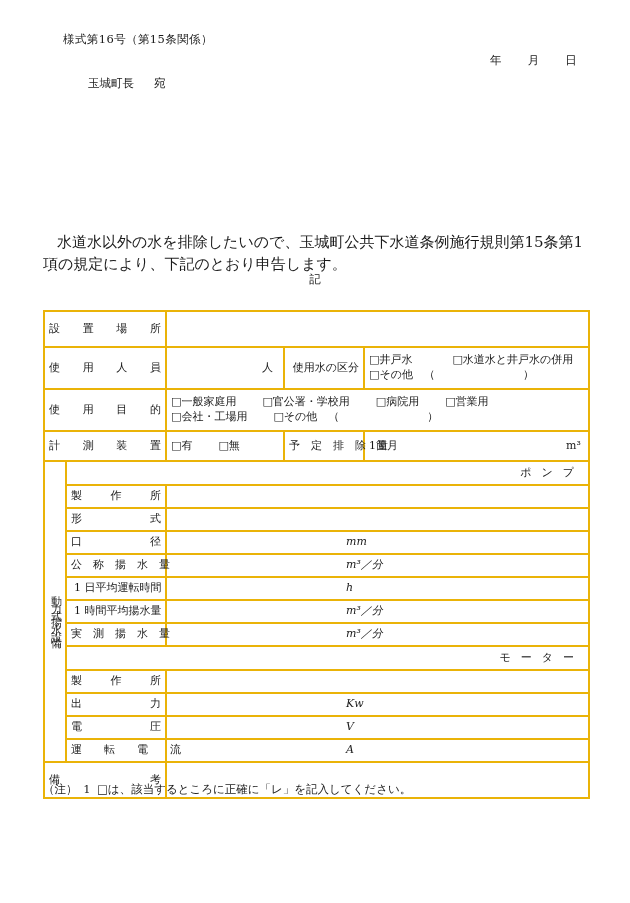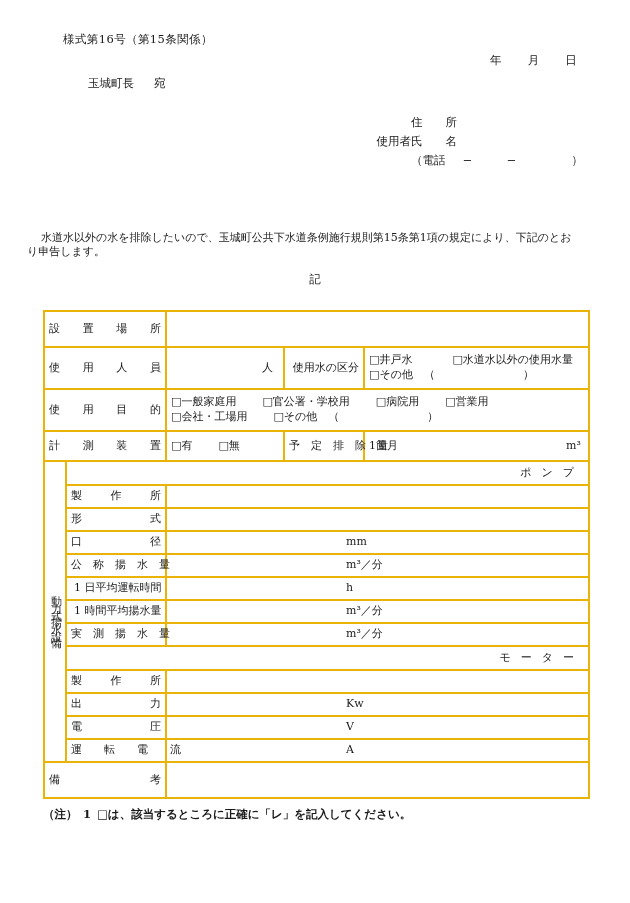--- a/index.html
+++ b/index.html
@@ -88,25 +88,25 @@
     top: 186px;
     width: 630px;
     text-align: center;
     font-size: 12.5px;
     letter-spacing: 0.3px;
   }
 
   
   .body-text {
     position: absolute;
-    left: 27px;
+    left: 43px;
     top: 231px;
     width: 545px;
-    font-size: 11px;
-    line-height: 14px;
+    font-size: 15px;
+    line-height: 22px;
     text-indent: 14px;
   }
   .ki-mark {
     position: absolute;
     left: 0;
     top: 272px;
     width: 630px;
     text-align: center;
     font-size: 11.5px;
   }
@@ -136,20 +136,21 @@
   .lbl-c {
     text-align: right;
     white-space: nowrap;
   }
   .r-unit {
     text-align: left;
   }
   .unit-pos {
     display: inline-block;
     padding-left: 175px;
+    font-style: italic;
   }
   .unit-pos-wide {
     display: inline-block;
     padding-left: 168px;
   }
   .cell-blank { }
   .vert-label {
     writing-mode: vertical-rl;
     text-orientation: upright;
     text-align: center;
@@ -170,24 +171,23 @@
   .person-unit {
     display: block;
     text-align: right;
     padding-right: 6px;
   }
 
   
   .notes {
     position: absolute;
     left: 43px;
-    top: 804px;
+    top: 779px;
     font-size: 11.5px;
     line-height: 21px;
-    font-weight: bold;
   }
   .notes .note-row { white-space: nowrap; }
   .notes .n-lead { display: inline-block; width: 34px; }
   .notes .n-num { display: inline-block; width: 20px; text-align: center; }
   .notes .indent { padding-left: 34px; }
 </style>
 </head>
 <body>
 
 <div class="page">
@@ -197,33 +197,20 @@
   <div class="date-line">
     <span class="date-y">年</span>
     <span class="date-m">月</span>
     <span class="date-d">日</span>
   </div>
 
   <div class="addressee">
     <span>玉城町長</span><span class="suffix">宛</span>
   </div>
 
-  <div class="applicant">
-    <div class="row">
-      <span class="lbl-prefix"></span>
-        <span class="lbl-main">住　所</span>
-    </div>
-    <div class="row">
-      <span class="lbl-prefix">使用者</span>
-        <span class="lbl-main">氏　名</span>
-    </div>
-    <div class="tel-row">
-      <span>（電話</span><span class="dash1">−</span><span class="dash2">−</span><span class="paren-close">）</span>
-    </div>
-  </div>
 
 
   <div class="body-text">水道水以外の水を排除したいので、玉城町公共下水道条例施行規則第15条第1項の規定により、下記のとおり申告します。</div>
 
   <div class="ki-mark">記</div>
 
   <table class="tbl">
     <colgroup>
       <col style="width:22px">
       <col style="width:100px">
@@ -240,21 +227,21 @@
       </tr>
 
       <tr>
         <td class="lbl" colspan="2" style="height:40px">使　用　人　員</td>
         <td colspan="2">
           <span class="person-unit">人</span>
         </td>
         <td class="lbl-c">使用水の区分</td>
         <td>
           <div class="chk">
-            <span>□井戸水</span><span class="gap-l"></span><span>□水道水以外の使用水量</span>
+            <span>□井戸水</span><span class="gap-l"></span><span>□水道水と井戸水の併用</span>
           </div>
           <div class="chk">
             <span>□その他　（</span><span class="gap-xl"></span><span>）</span>
           </div>
         </td>
       </tr>
 
       <tr>
         <td class="lbl" colspan="2" style="height:40px">使　用　目　的</td>
         <td colspan="4">

